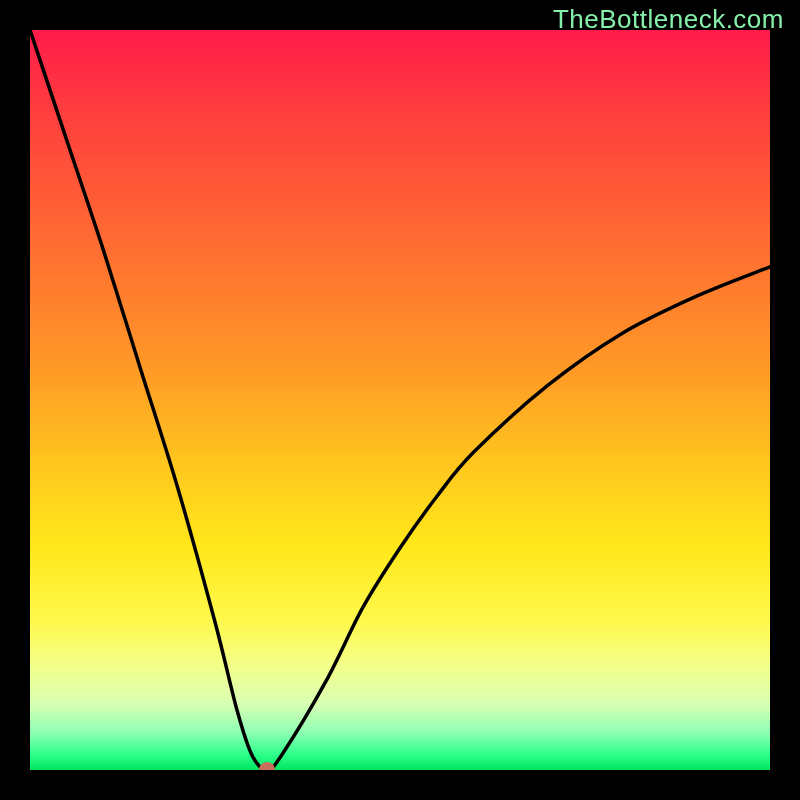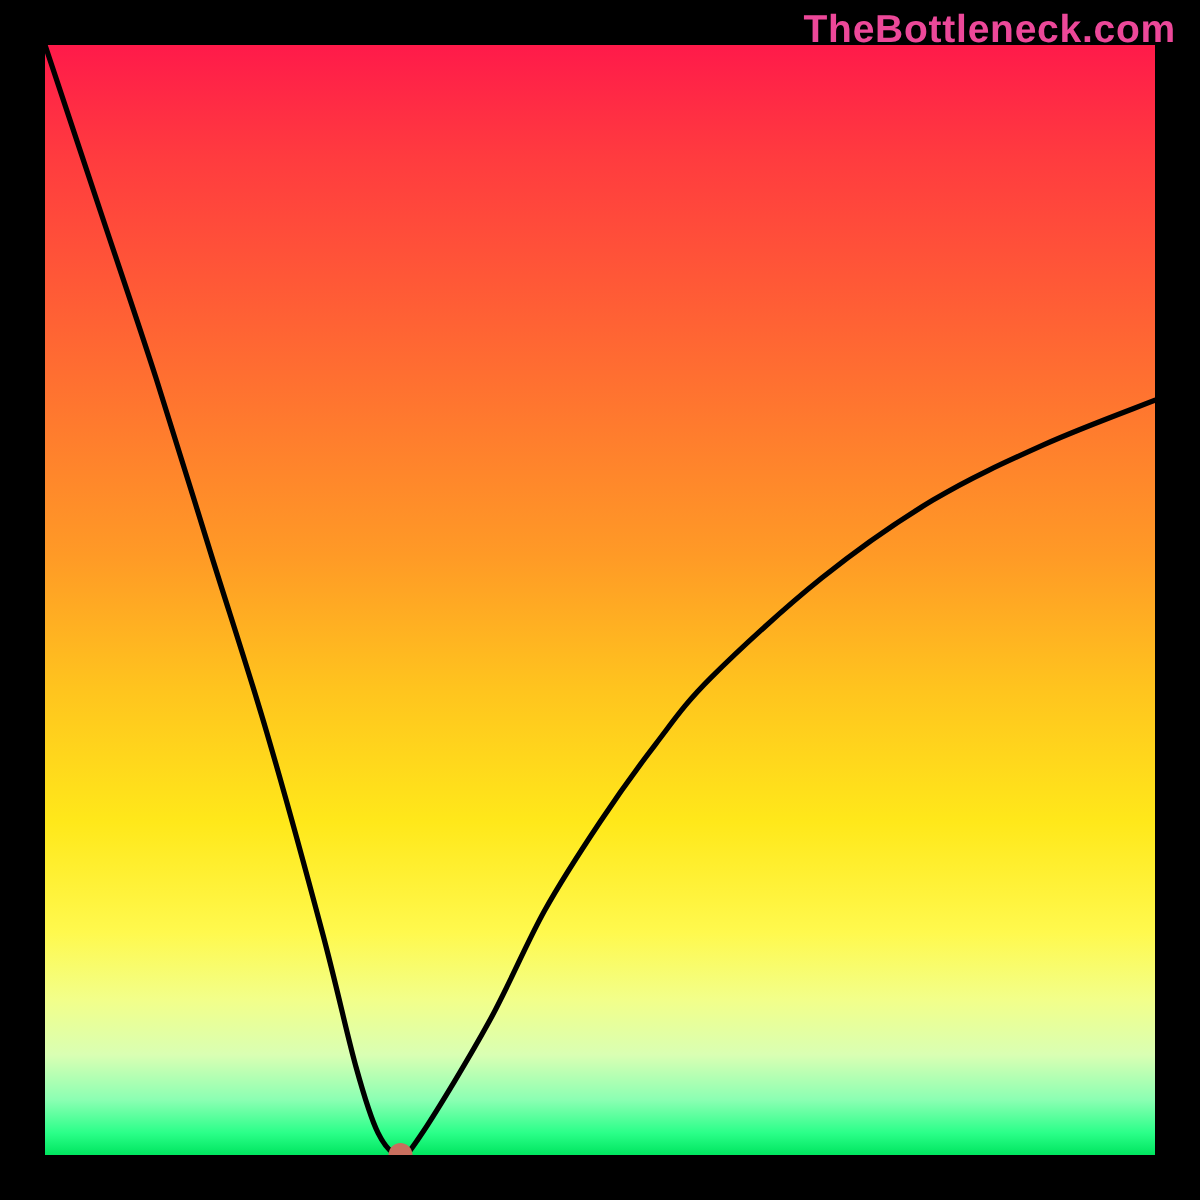--- a/index.html
+++ b/index.html
@@ -14,24 +14,24 @@
   .frame {
     position: relative;
     width: 800px;
     height: 800px;
     background: #000000;
   }
   .watermark {
     position: absolute;
     top: 4px;
     right: 16px;
-    color: #ec4899;
+    color: #86efac;
     font-size: 26px;
     letter-spacing: 0.5px;
-    font-weight: 700;
+    font-weight: 400;
     z-index: 10;
   }
   .plot-area {
     position: absolute;
     left: 30px;
     top: 30px;
     width: 740px;
     height: 740px;
     overflow: hidden;
   }

